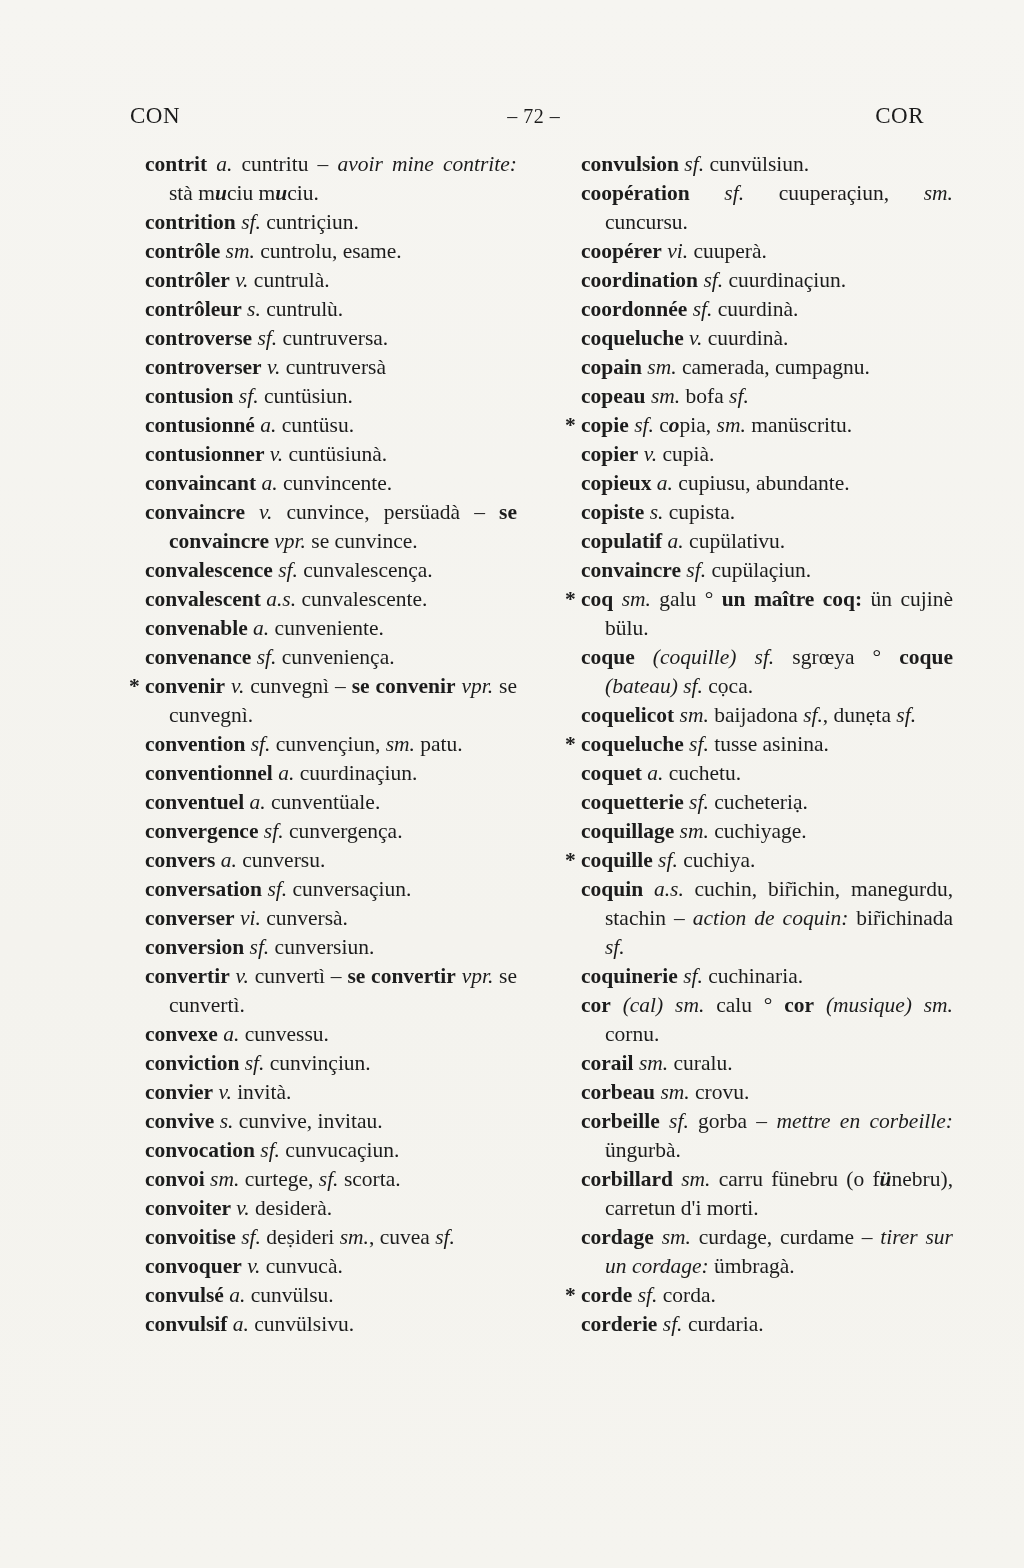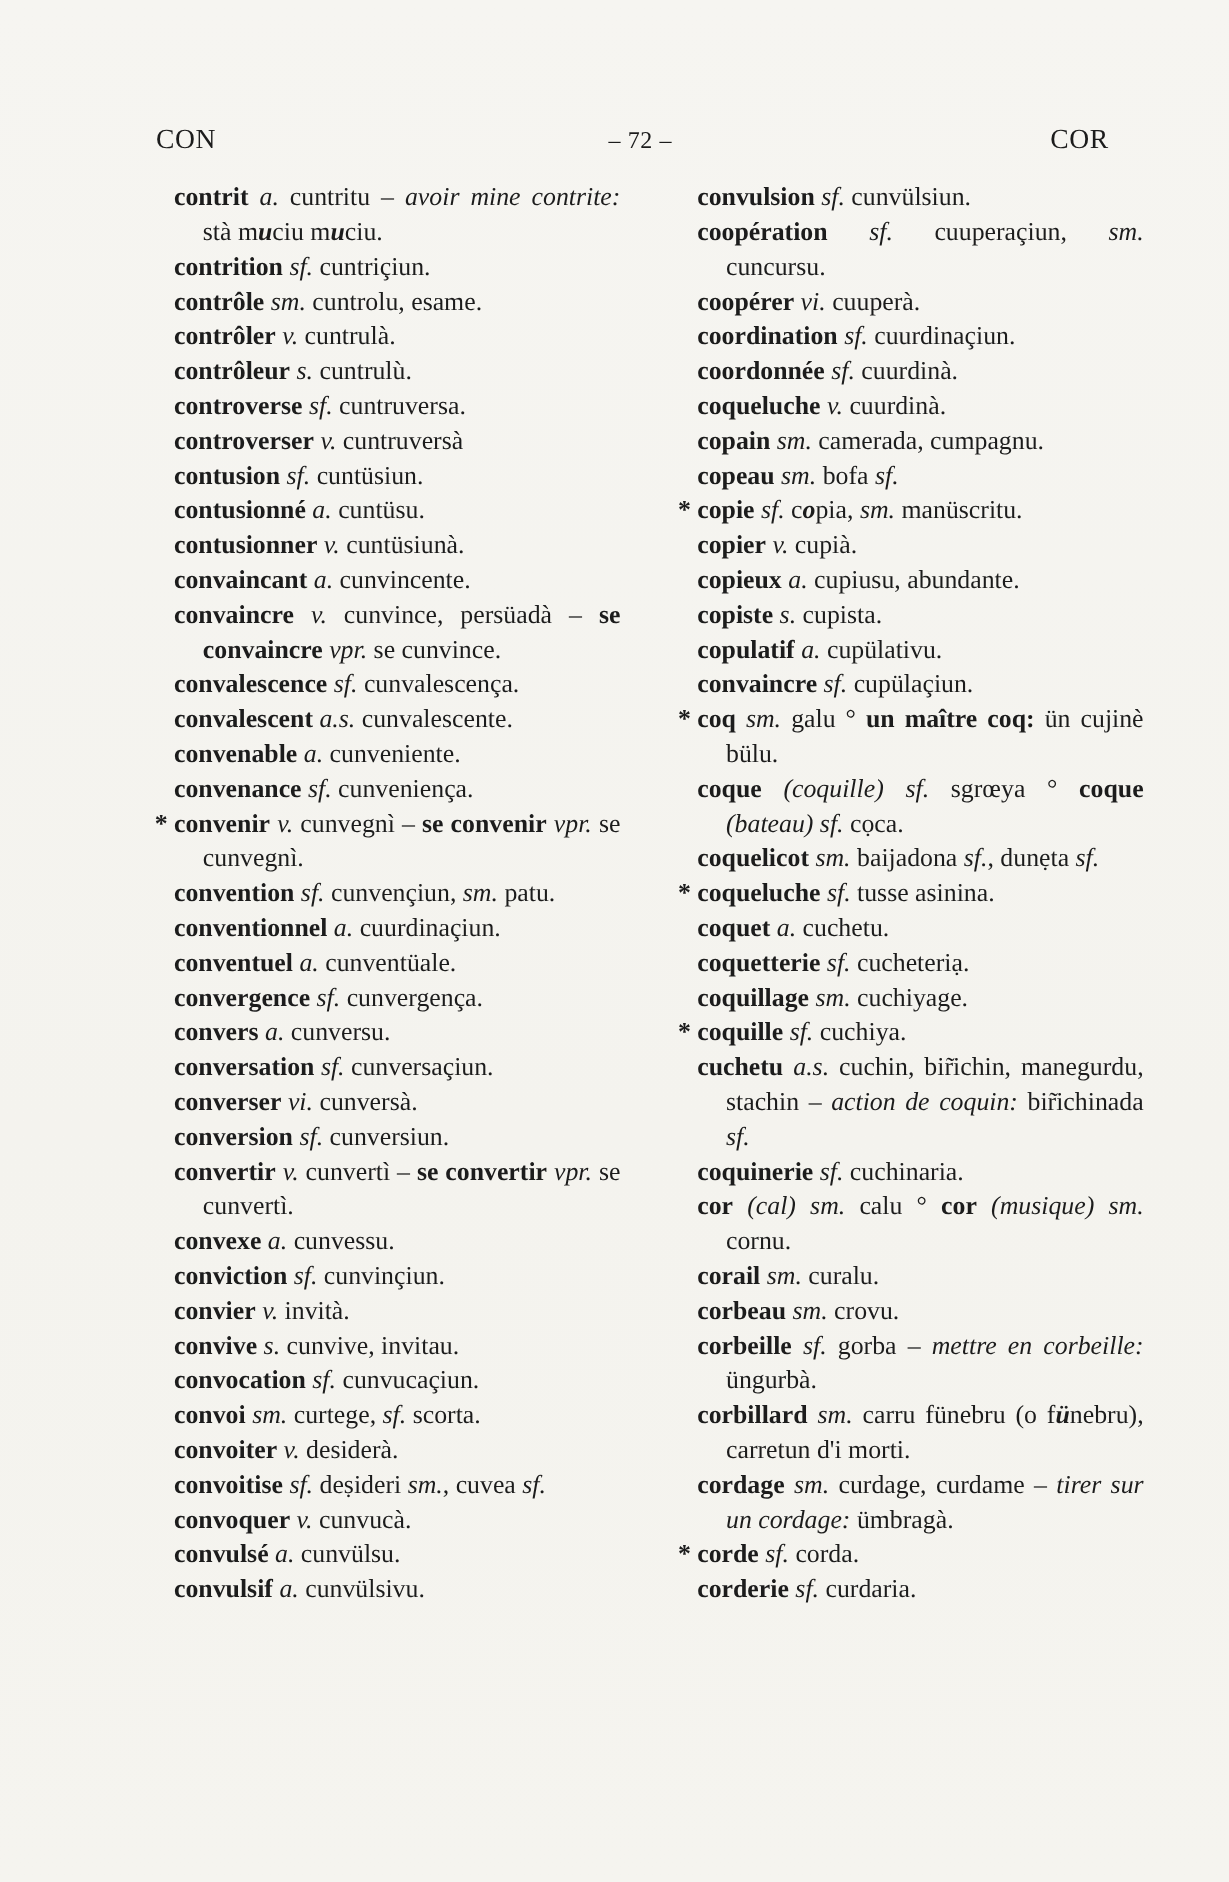--- a/index.html
+++ b/index.html
@@ -133,21 +133,21 @@
         <p class="entry"><span class="s-b">copulatif</span><span class="s-n"> </span><span class="s-i">a.</span><span class="s-n"> cupülativu.</span></p>
         <p class="entry"><span class="s-b">convaincre</span><span class="s-n"> </span><span class="s-i">sf.</span><span class="s-n"> cupülaçiun.</span></p>
         <p class="entry"><span class="star">*</span><span class="s-b">coq</span><span class="s-n"> </span><span class="s-i">sm.</span><span class="s-n"> galu ° </span><span class="s-b">un maître coq:</span><span class="s-n"> ün cujinè bülu.</span></p>
         <p class="entry"><span class="s-b">coque</span><span class="s-n"> </span><span class="s-i">(coquille) sf.</span><span class="s-n"> sgrœya ° </span><span class="s-b">coque</span><span class="s-n"> </span><span class="s-i">(bateau) sf.</span><span class="s-n"> cọca.</span></p>
         <p class="entry"><span class="s-b">coquelicot</span><span class="s-n"> </span><span class="s-i">sm.</span><span class="s-n"> baijadona </span><span class="s-i">sf.</span><span class="s-n">, dunẹta </span><span class="s-i">sf.</span></p>
         <p class="entry"><span class="star">*</span><span class="s-b">coqueluche</span><span class="s-n"> </span><span class="s-i">sf.</span><span class="s-n"> tusse asinina.</span></p>
         <p class="entry"><span class="s-b">coquet</span><span class="s-n"> </span><span class="s-i">a.</span><span class="s-n"> cuchetu.</span></p>
         <p class="entry"><span class="s-b">coquetterie</span><span class="s-n"> </span><span class="s-i">sf.</span><span class="s-n"> cucheteriạ.</span></p>
         <p class="entry"><span class="s-b">coquillage</span><span class="s-n"> </span><span class="s-i">sm.</span><span class="s-n"> cuchiyage.</span></p>
         <p class="entry"><span class="star">*</span><span class="s-b">coquille</span><span class="s-n"> </span><span class="s-i">sf.</span><span class="s-n"> cuchiya.</span></p>
-        <p class="entry"><span class="s-b">cuchetu</span><span class="s-n"> </span><span class="s-i">a.s.</span><span class="s-n"> cuchin, bir̃ichin, manegurdu, stachin – </span><span class="s-i">action de coquin:</span><span class="s-n"> bir̃ichinada </span><span class="s-i">sf.</span></p>
+        <p class="entry"><span class="s-b">coquin</span><span class="s-n"> </span><span class="s-i">a.s.</span><span class="s-n"> cuchin, bir̃ichin, manegurdu, stachin – </span><span class="s-i">action de coquin:</span><span class="s-n"> bir̃ichinada </span><span class="s-i">sf.</span></p>
         <p class="entry"><span class="s-b">coquinerie</span><span class="s-n"> </span><span class="s-i">sf.</span><span class="s-n"> cuchinaria.</span></p>
         <p class="entry"><span class="s-b">cor</span><span class="s-n"> </span><span class="s-i">(cal) sm.</span><span class="s-n"> calu ° </span><span class="s-b">cor</span><span class="s-n"> </span><span class="s-i">(musique) sm.</span><span class="s-n"> cornu.</span></p>
         <p class="entry"><span class="s-b">corail</span><span class="s-n"> </span><span class="s-i">sm.</span><span class="s-n"> curalu.</span></p>
         <p class="entry"><span class="s-b">corbeau</span><span class="s-n"> </span><span class="s-i">sm.</span><span class="s-n"> crovu.</span></p>
         <p class="entry"><span class="s-b">corbeille</span><span class="s-n"> </span><span class="s-i">sf.</span><span class="s-n"> gorba – </span><span class="s-i">mettre en corbeille:</span><span class="s-n"> üngurbà.</span></p>
         <p class="entry"><span class="s-b">corbillard</span><span class="s-n"> </span><span class="s-i">sm.</span><span class="s-n"> carru fünebru (o f</span><span class="s-bi">ü</span><span class="s-n">nebru), carretun d'i morti.</span></p>
         <p class="entry"><span class="s-b">cordage</span><span class="s-n"> </span><span class="s-i">sm.</span><span class="s-n"> curdage, curdame – </span><span class="s-i">tirer sur un cordage:</span><span class="s-n"> ümbragà.</span></p>
         <p class="entry"><span class="star">*</span><span class="s-b">corde</span><span class="s-n"> </span><span class="s-i">sf.</span><span class="s-n"> corda.</span></p>
         <p class="entry"><span class="s-b">corderie</span><span class="s-n"> </span><span class="s-i">sf.</span><span class="s-n"> curdaria.</span></p>
       </div>

